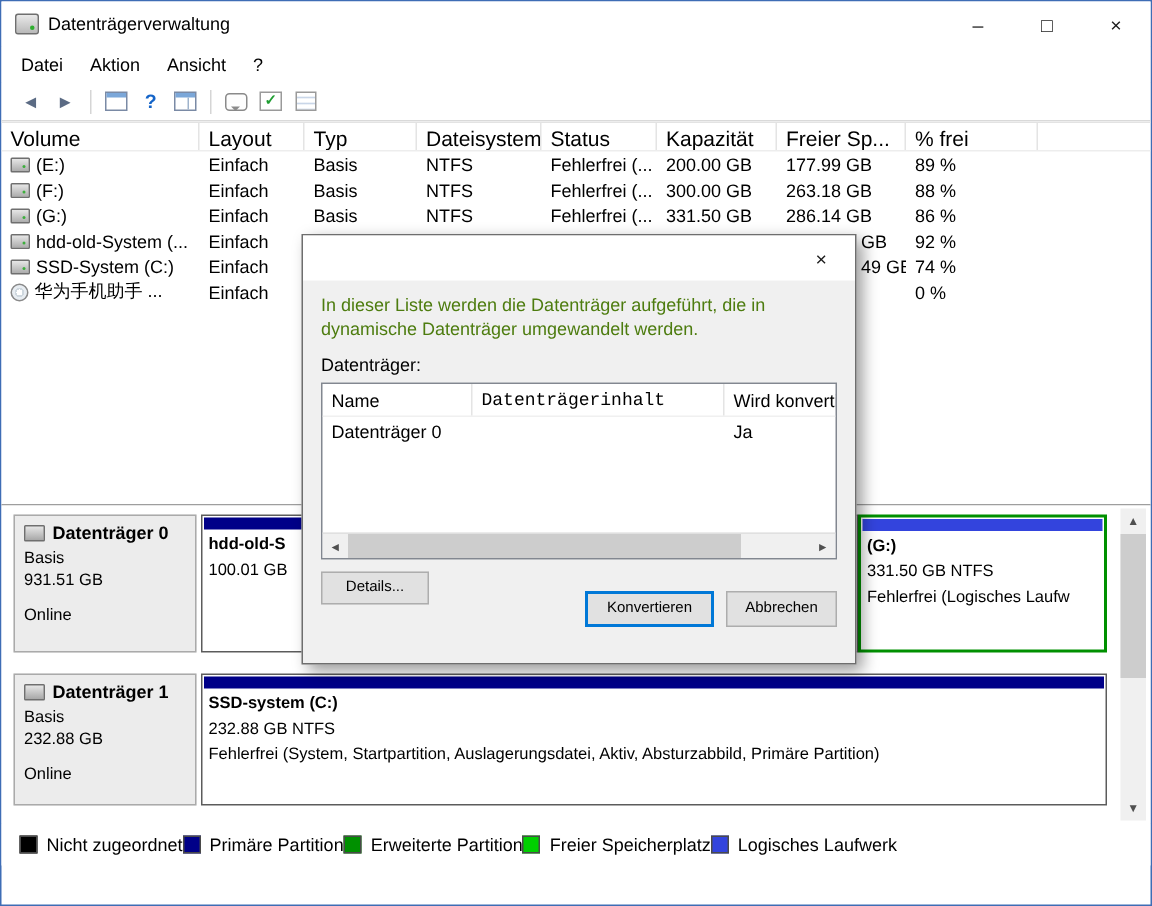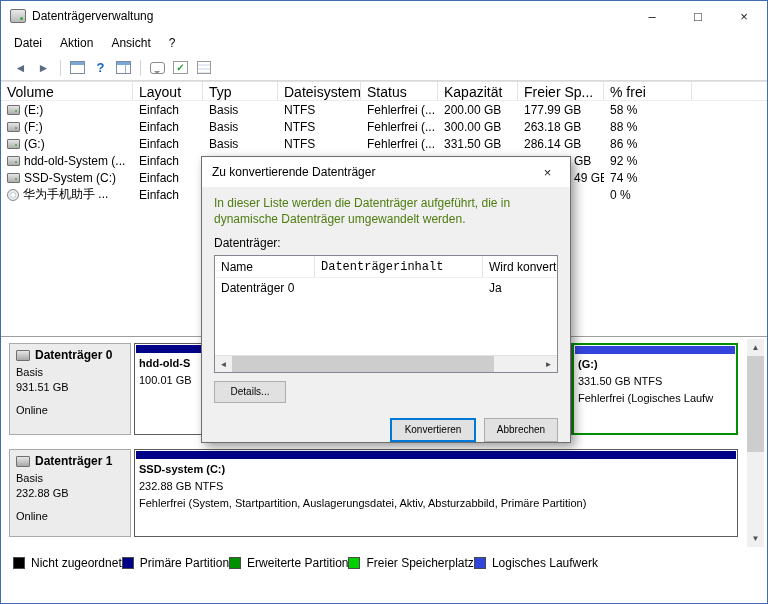--- a/index.html
+++ b/index.html
@@ -91,21 +91,21 @@
   .lv-h { border-right: 1px solid #e4e4e4; padding: 4px 0 0 6px; white-space: nowrap; overflow: hidden; }
   .lv-name { width: 100px; } .lv-content { width: 168px; font-family: Liberation Mono, monospace; } .lv-conv { flex: 1; border-right: none; }
   .lv-row { display: flex; height: 20px; font-size: 12px; align-items: center; }
   .lv-c { padding: 0 4px 0 6px; white-space: nowrap; overflow: hidden; }
   .hscroll { position: absolute; left: 0; right: 0; bottom: 0; height: 17px; background: #f0f0f0; border-top: 1px solid #e0e0e0; }
   .hscroll .arrow { position: absolute; top: 0; width: 17px; height: 17px; display: flex; align-items: center; justify-content: center; font-size: 8px; color: #505050; }
   .hscroll .arrow.left { left: 0; } .hscroll .arrow.right { right: 0; }
   .hscroll .thumb { position: absolute; top: 0; left: 17px; height: 16px; width: 262px; background: #cdcdcd; }
   .btn { display: inline-block; background: #e1e1e1; border: 1px solid #adadad; font-size: 10px; color: #000; text-align: center; }
   .btn-details { margin-top: 8px; width: 72px; height: 22px; line-height: 20px; }
-  .dialog-footer { position: absolute; right: 12px; bottom: 0; display: flex; gap: 8px; }
+  .dialog-footer { position: absolute; right: 12px; bottom: 24px; display: flex; gap: 8px; }
   .btn-convert { width: 86px; height: 24px; line-height: 20px; border: 2px solid #0078d7; }
   .btn-cancel { width: 74px; height: 24px; line-height: 22px; }
 </style>
 </head>
 <body>
 
 <div class="window">
 
   <div class="titlebar">
     <span class="title-icon"></span>
@@ -166,21 +166,21 @@
       <div class="v-cell w-volume">
           <span class="icon-disk"></span>
           <span>(E:)</span>
         </div>
       <div class="v-cell w-layout">Einfach</div>
       <div class="v-cell w-typ">Basis</div>
       <div class="v-cell w-fs">NTFS</div>
       <div class="v-cell w-status">Fehlerfrei (...</div>
       <div class="v-cell w-cap">200.00 GB</div>
       <div class="v-cell w-free c-free">177.99 GB</div>
-      <div class="v-cell w-pct">58 %</div>
+      <div class="v-cell w-pct">89 %</div>
     </div>
     <div class="vrow r1">
       <div class="v-cell w-volume">
           <span class="icon-disk"></span>
           <span>(F:)</span>
         </div>
       <div class="v-cell w-layout">Einfach</div>
       <div class="v-cell w-typ">Basis</div>
       <div class="v-cell w-fs">NTFS</div>
       <div class="v-cell w-status">Fehlerfrei (...</div>
@@ -315,21 +315,20 @@
         <span>Freier Speicherplatz</span>
       </div>
     <div class="legend-item">
         <span class="legend-swatch sw-4"></span>
         <span>Logisches Laufwerk</span>
       </div>
   </div>
 
   <div class="dialog">
     <div class="dialog-titlebar">
-      <span>Zu konvertierende Datenträger</span>
       <div class="dialog-close">×</div>
     </div>
     <div class="dialog-body">
       <div class="dialog-msg">In dieser Liste werden die Datenträger aufgeführt, die in dynamische Datenträger umgewandelt werden.</div>
       <div class="dialog-list-label">Datenträger:</div>
 
       <div class="listview">
         <div class="lv-header">
           <div class="lv-h lv-name">Name</div>
           <div class="lv-h lv-content">Datenträgerinhalt</div>

